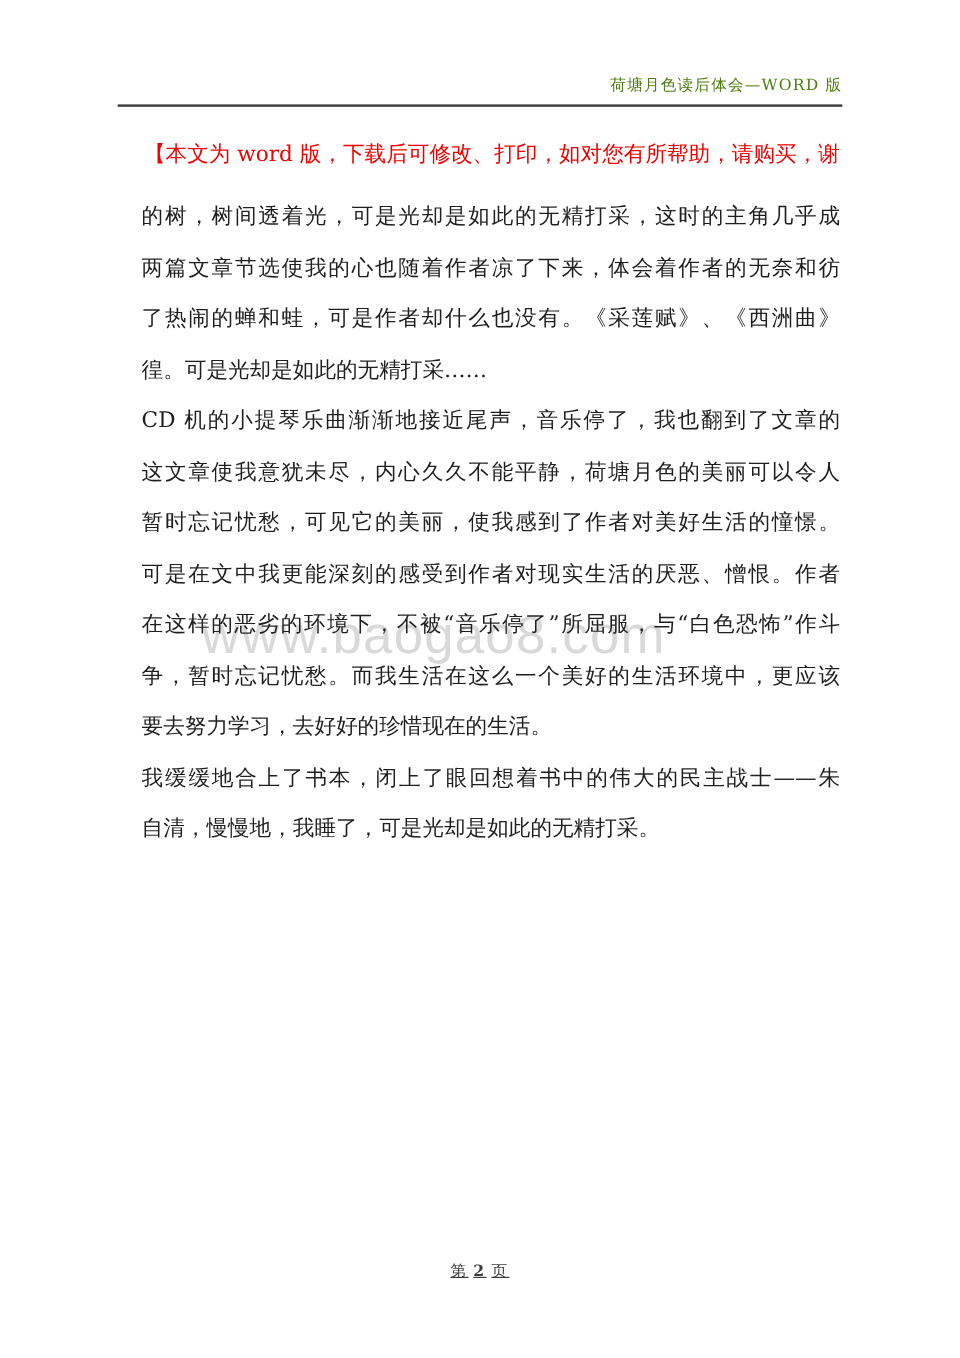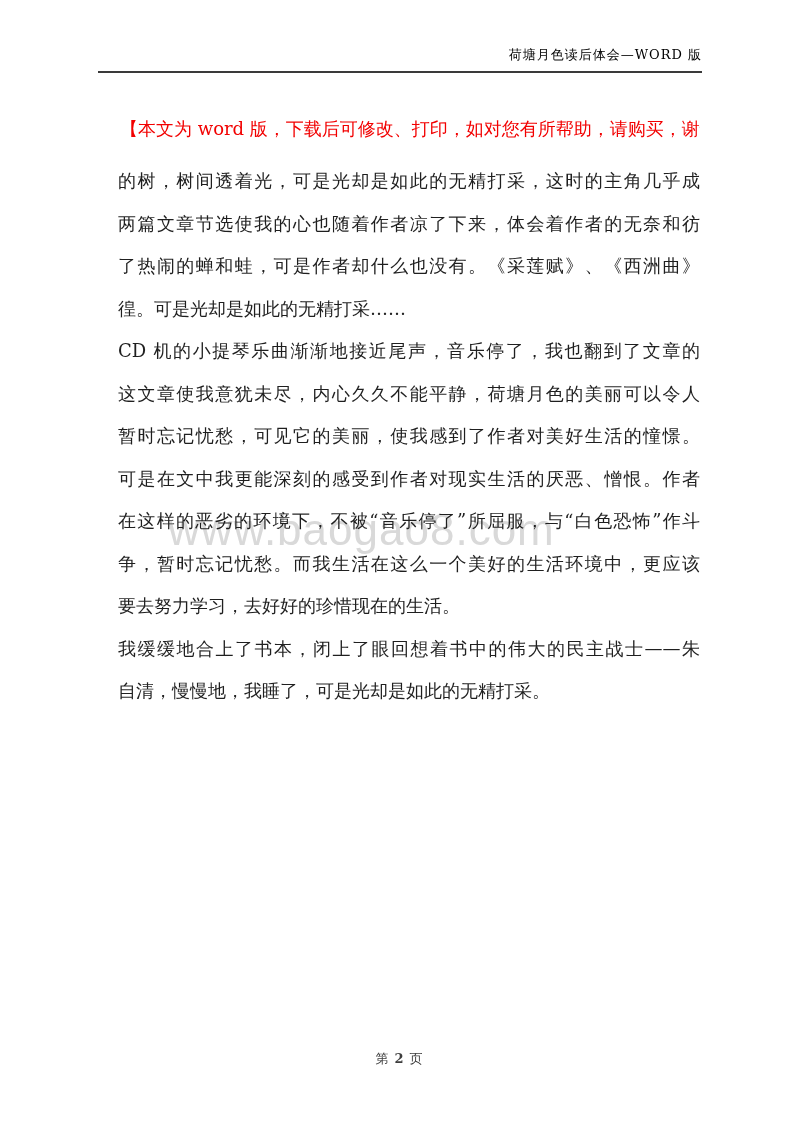--- a/index.html
+++ b/index.html
@@ -11,27 +11,27 @@
     background: #ffffff;
     overflow: hidden;
     font-family: "DejaVu Serif", "Liberation Serif", serif;
     color: #1f1f1f;
   }
   
   .header {
     position: absolute;
     left: 98px;
     right: 98px;
-    top: 0;
+    top: 16px;
     padding-top: 46px;
     padding-bottom: 7px;
     text-align: right;
     font-size: 13px;
     letter-spacing: 1px;
-    color: #000000;
+    color: #4d7c0f;
     border-bottom: 2px solid #3a3a3a;
   }
   
   .notice {
     position: absolute;
     left: 120px;
     width: 580px;
     top: 107px;
     height: 43px;
     line-height: 43px;
@@ -77,20 +77,21 @@
   
   .footer {
     position: absolute;
     left: 0;
     width: 100%;
     top: 1050px;
     text-align: center;
     font-size: 13px;
     color: #3d3d3d;
     letter-spacing: 2px;
+    text-decoration: underline;
   }
   .footer .page-num { font-weight: 600; margin: 0 4px; }
 </style>
 </head>
 <body>
 
 <div class="page">
 
   <div class="header">
     <span>荷塘月色读后体会—WORD 版</span>

